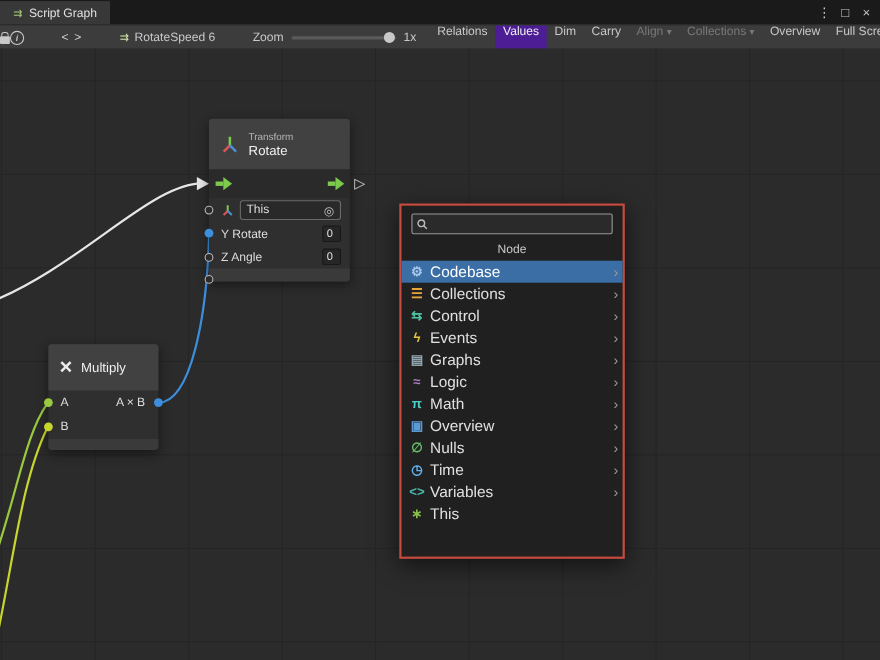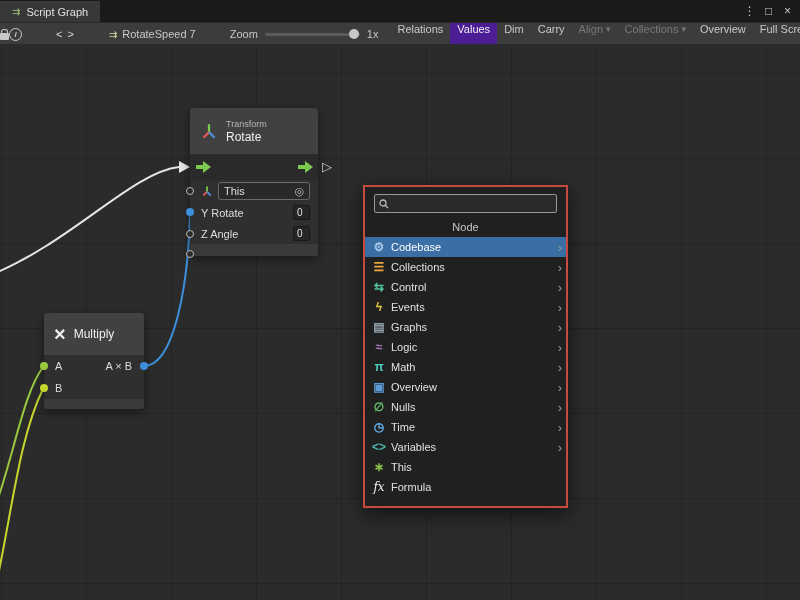--- a/index.html
+++ b/index.html
@@ -63,21 +63,21 @@
   .tri-out{position:absolute;color:#d0d0d0;font-size:13px;line-height:1}
 
   
   .finder{position:absolute;left:363px;top:141px;width:205px;height:323px;background:#202020;border:2px solid #c64b3e;box-sizing:border-box;box-shadow:0 6px 20px rgba(0,0,0,.6)}
   .fsearch{margin:7px 9px 3px;height:17px;border:1px solid #989898;border-radius:2px;background:#2a2a2a;display:flex;align-items:center;padding:0 4px;gap:4px}
   .fsearch input{flex:1;background:transparent;border:none;outline:none;color:#eee;font-size:11px;height:100%;padding:0;font-family:"Liberation Sans",sans-serif}
   .fheader{text-align:center;color:#c8c8c8;font-size:11px;padding:5px 0 4px}
   .fitem{height:20px;display:flex;align-items:center;gap:5px;padding:0 4px 0 7px}
   .fic{width:14px;text-align:center;font-size:12px;line-height:1;font-weight:bold}
   .fic.ic-italic{font-style:italic;font-family:"DejaVu Serif",serif;font-weight:normal}
-  .flabel{flex:1;color:#e0e0e0;font-size:11px}
+  .flabel{flex:1;color:#e0e0e0;font-size:14px}
   .fitem.selected .flabel{color:#fff}
   .fchev{color:#9a9a9a;font-size:13px;line-height:1}
 </style>
 </head>
 <body>
 
 <div class="tabbar">
   <div class="tab">
     <span class="tab-icon">⇉</span>
     <span>Script Graph</span>
@@ -94,21 +94,21 @@
       <span class="lock"></span>
     </div>
   <div class="tool-ibtn">
       <span class="info-c">i</span>
     </div>
   <div class="sep"></div>
   <div class="code-btn">&lt; &gt;</div>
   <div class="sep"></div>
   <div class="crumb">
     <span class="crumb-icon">⇉</span>
-    <span>RotateSpeed 7</span>
+    <span>RotateSpeed 6</span>
   </div>
   <div class="zoom-wrap">
     <span>Zoom</span>
     <div class="slider">
       <div class="slider-handle"></div>
     </div>
     <span>1x</span>
   </div>
   <div class="tbtn">
       <span>Relations</span>
@@ -272,19 +272,15 @@
     </div>
     <div class="fitem">
       <span class="fic" style="color: rgb(77, 182, 172);">&lt;&gt;</span>
       <span class="flabel">Variables</span>
       <span class="fchev">›</span>
     </div>
     <div class="fitem">
       <span class="fic" style="color: rgb(139, 195, 74);">∗</span>
       <span class="flabel">This</span>
     </div>
-    <div class="fitem">
-      <span class="fic ic-italic" style="color: rgb(240, 240, 240);">fx</span>
-      <span class="flabel">Formula</span>
-    </div>
   </div>
 
 </div>
 
 </body></html>

